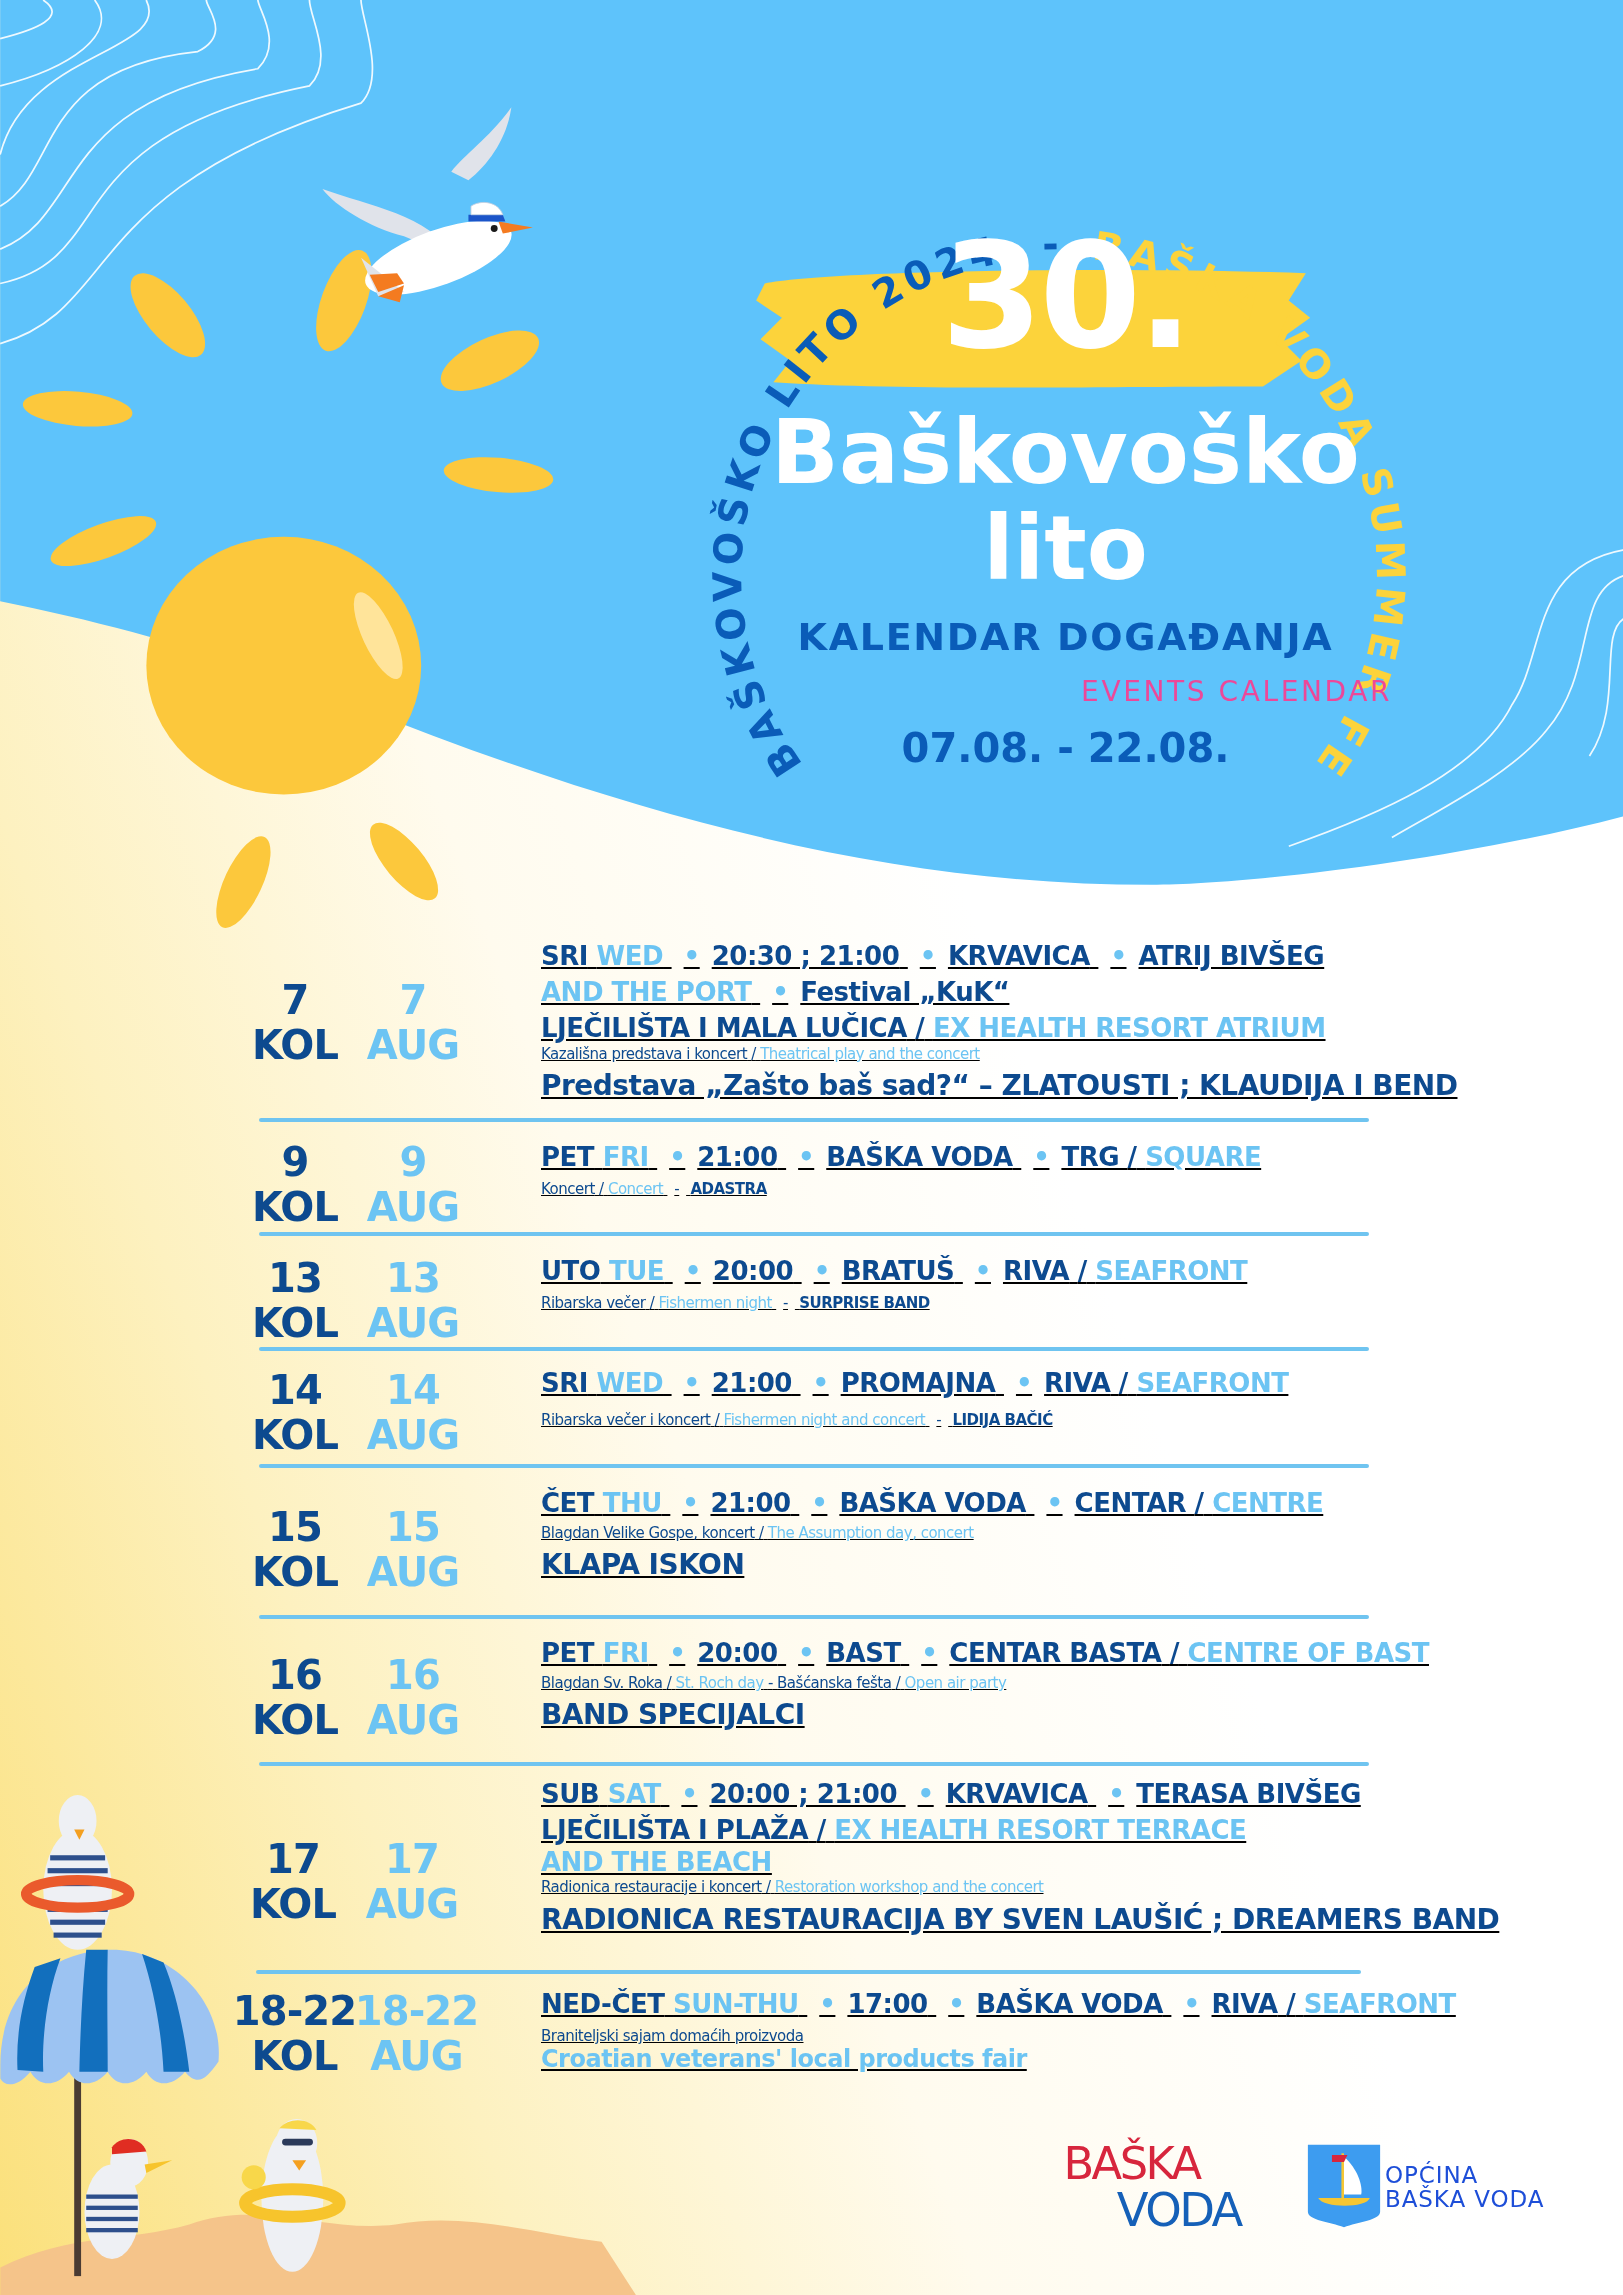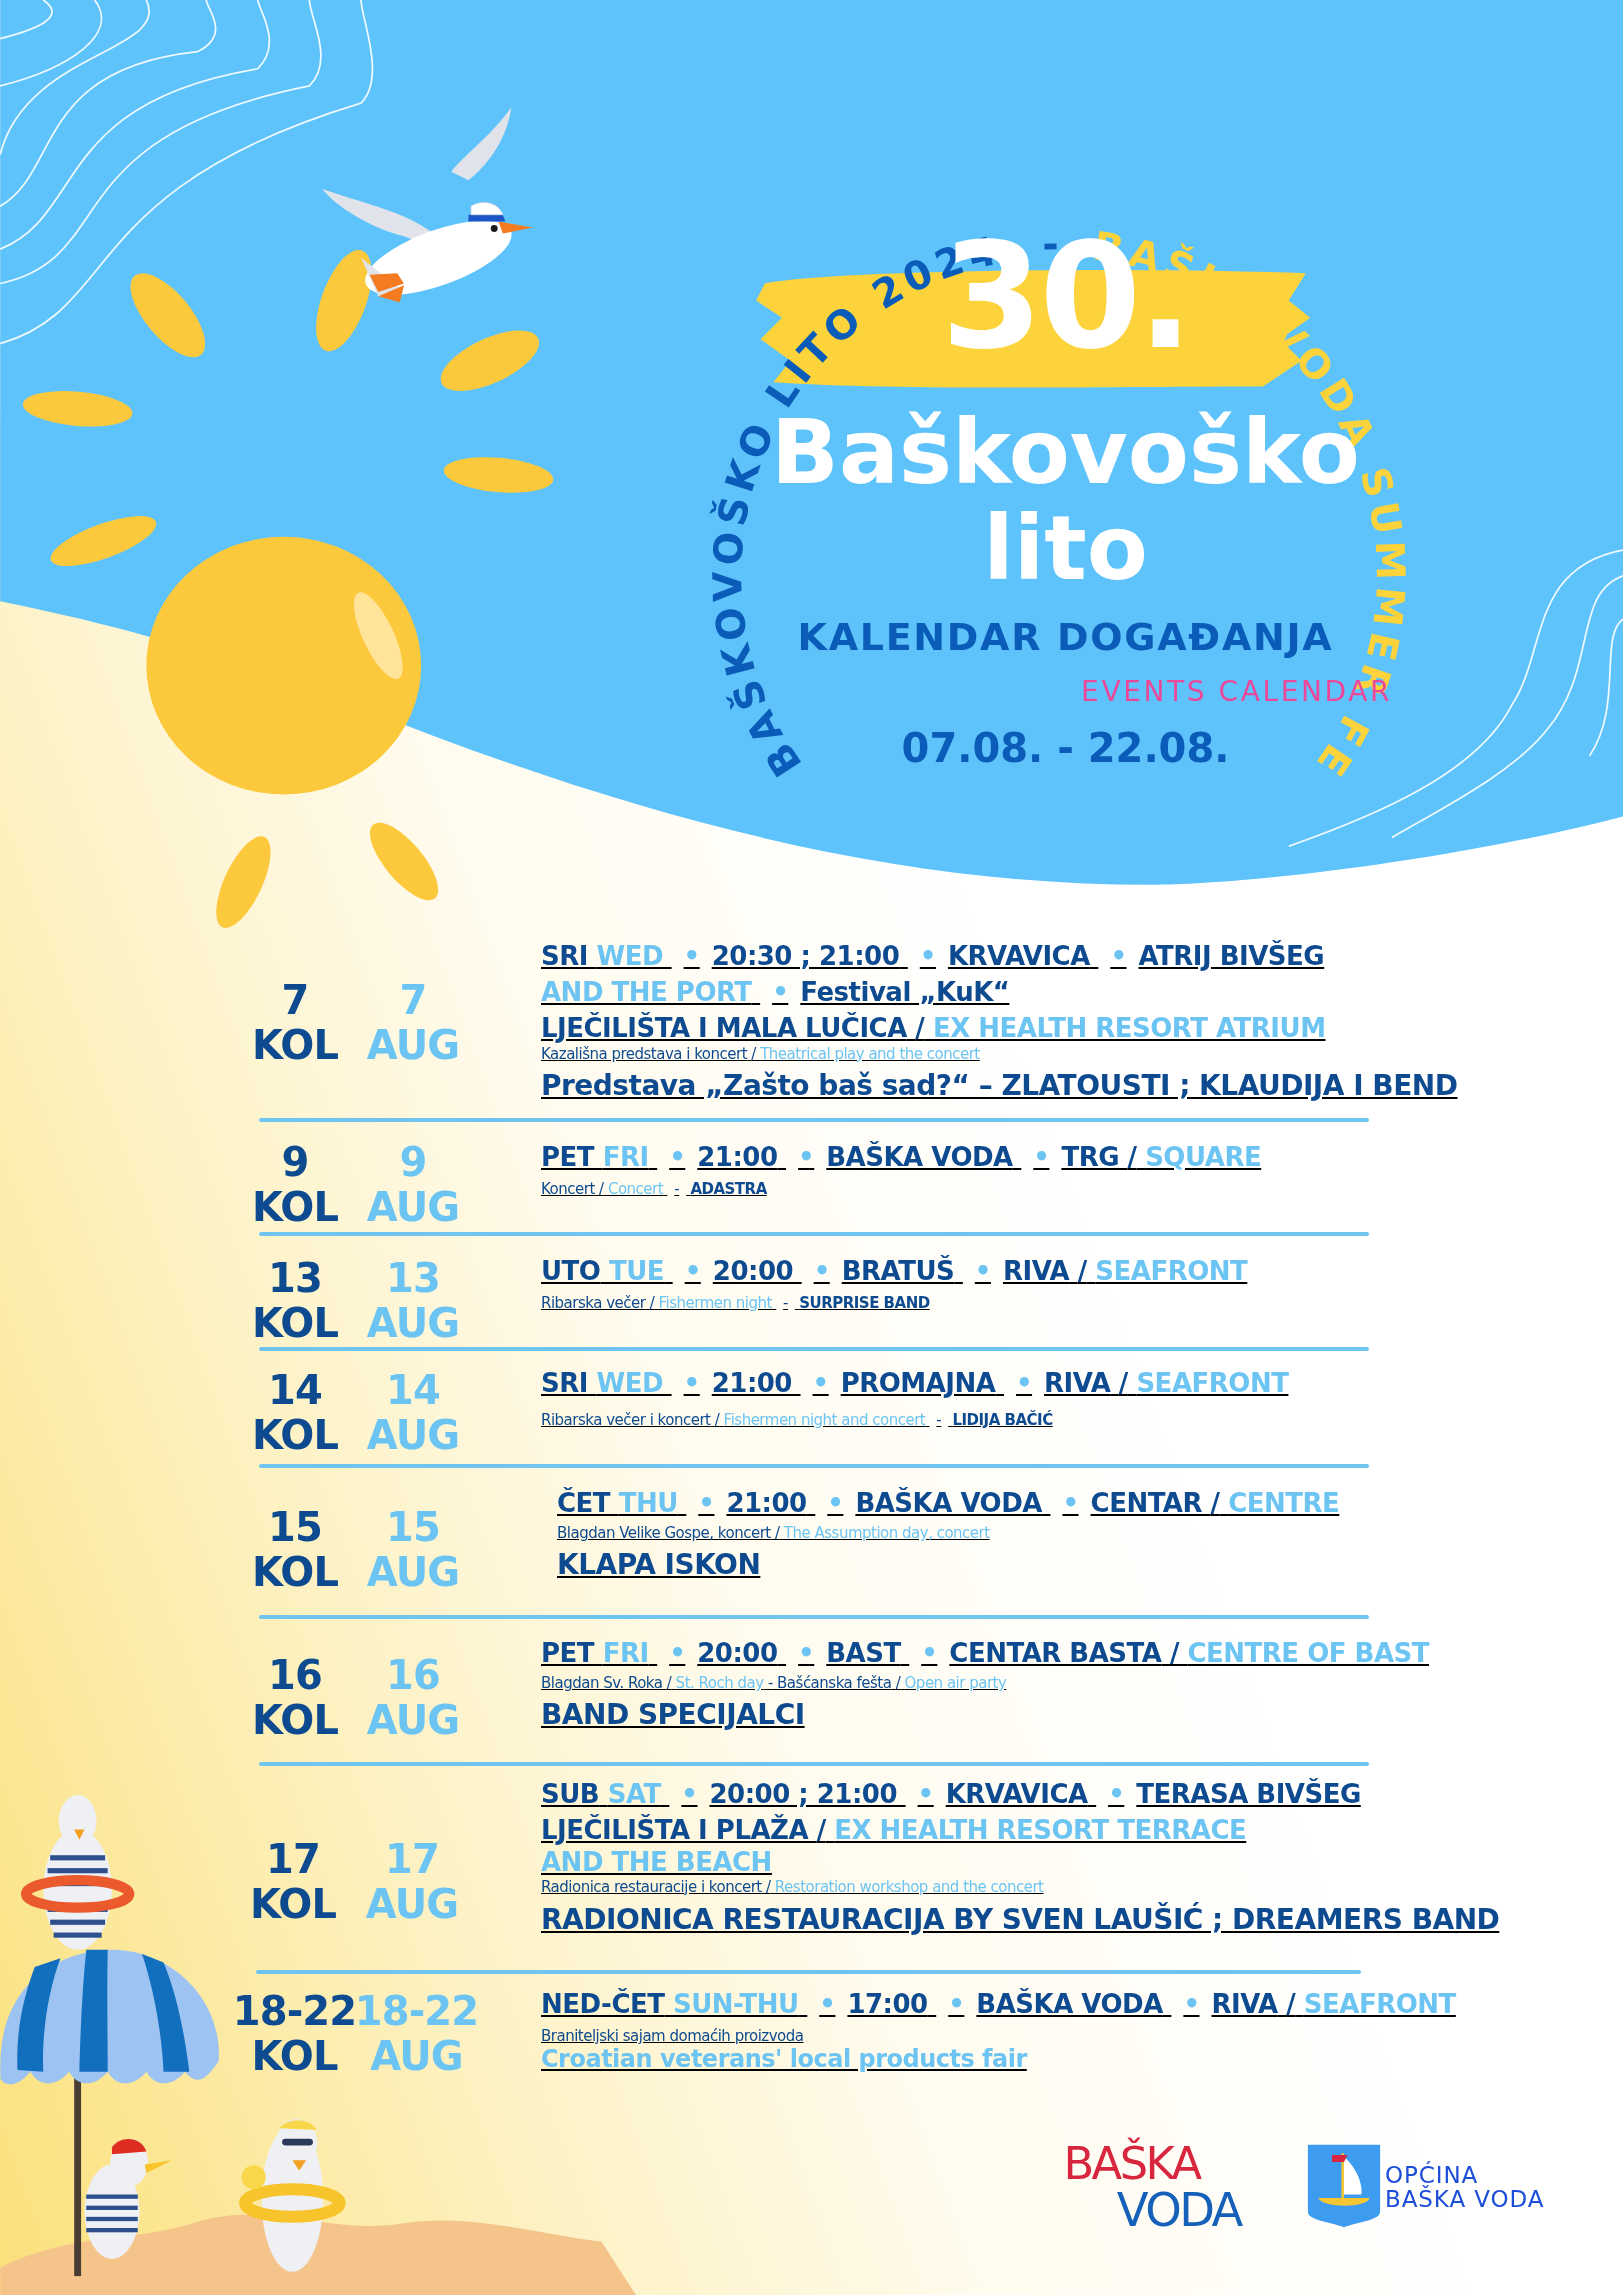--- a/index.html
+++ b/index.html
@@ -316,21 +316,21 @@
 
     <div class="event-row" style="top:537px; height:148px;">
       <div class="date-hr" style="left:-17px; top:36px;">
         <div>15</div>
         <div>KOL</div>
       </div>
       <div class="date-en" style="left:101px; top:36px;">
         <div>15</div>
         <div>AUG</div>
       </div>
-      <div class="details" style="top:19px;margin-left:16px;">
+      <div class="details" style="top:19px;">
         <div class="line head" style="margin-bottom:5.2px;">
           <span>ČET</span>
           <span class="en">THU</span>
           <span class="dot">•</span><span>21:00</span>
           <span class="dot">•</span><span>BAŠKA VODA</span>
           <span class="dot">•</span><span>CENTAR</span>
           <span>/</span>
           <span class="en">CENTRE</span>
         </div>
         <div class="line sub" style="margin-bottom:5.2px;">

